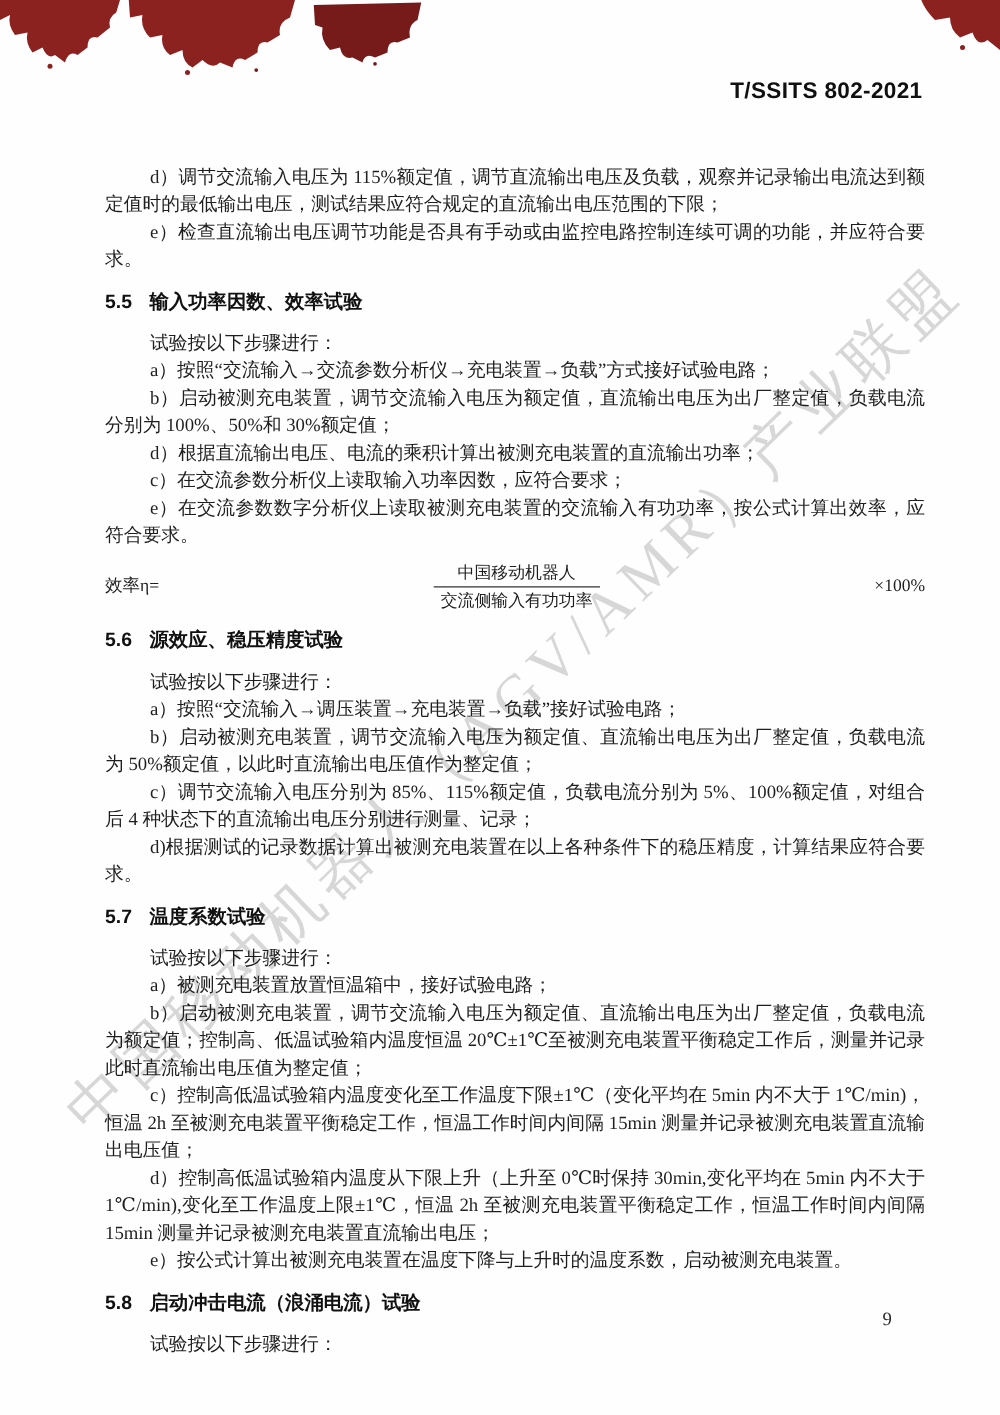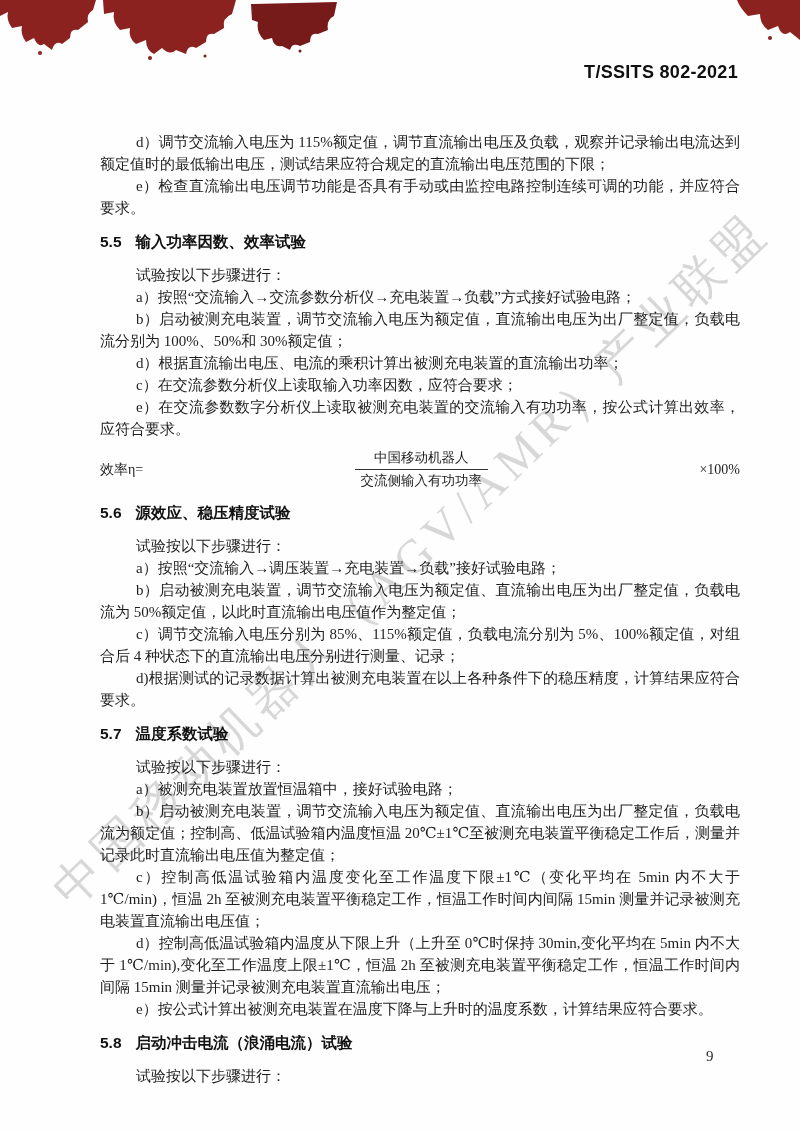--- a/index.html
+++ b/index.html
@@ -43,21 +43,21 @@
     top:62px;right:62px;
     font-family:"Liberation Sans","DejaVu Sans",sans-serif;
     font-weight:600;
     font-size:18px;
     letter-spacing:0.3px;
     color:#101010;
   }
 
   .content{
     position:absolute;
-    left:100px;right:60px;top:131px;
+    left:84px;right:60px;top:131px;
   }
   .para{
     font-size:15px;
     line-height:22px;
     text-align:justify;
     text-indent:2.4em;
     margin:0;
   }
   .heading{
     display:flex;
@@ -153,21 +153,21 @@
       <div class="para">d)根据测试的记录数据计算出被测充电装置在以上各种条件下的稳压精度，计算结果应符合要求。</div>
       <div class="heading">
         <span>5.7</span>
         <span>温度系数试验</span>
       </div>
       <div class="para">试验按以下步骤进行：</div>
       <div class="para">a）被测充电装置放置恒温箱中，接好试验电路；</div>
       <div class="para">b）启动被测充电装置，调节交流输入电压为额定值、直流输出电压为出厂整定值，负载电流为额定值；控制高、低温试验箱内温度恒温 20℃±1℃至被测充电装置平衡稳定工作后，测量并记录此时直流输出电压值为整定值；</div>
       <div class="para">c）控制高低温试验箱内温度变化至工作温度下限±1℃（变化平均在 5min 内不大于 1℃/min)，恒温 2h 至被测充电装置平衡稳定工作，恒温工作时间内间隔 15min 测量并记录被测充电装置直流输出电压值；</div>
       <div class="para">d）控制高低温试验箱内温度从下限上升（上升至 0℃时保持 30min,变化平均在 5min 内不大于 1℃/min),变化至工作温度上限±1℃，恒温 2h 至被测充电装置平衡稳定工作，恒温工作时间内间隔 15min 测量并记录被测充电装置直流输出电压；</div>
-      <div class="para">e）按公式计算出被测充电装置在温度下降与上升时的温度系数，计算结果应符合要求。</div>
+      <div class="para">e）按公式计算出被测充电装置在温度下降与上升时的温度系数，启动被测充电装置。</div>
       <div class="heading">
         <span>5.8</span>
         <span>启动冲击电流（浪涌电流）试验</span>
       </div>
       <div class="para">试验按以下步骤进行：</div>
     </div>
 
   <div class="page-number">9</div>
 
 </div>

